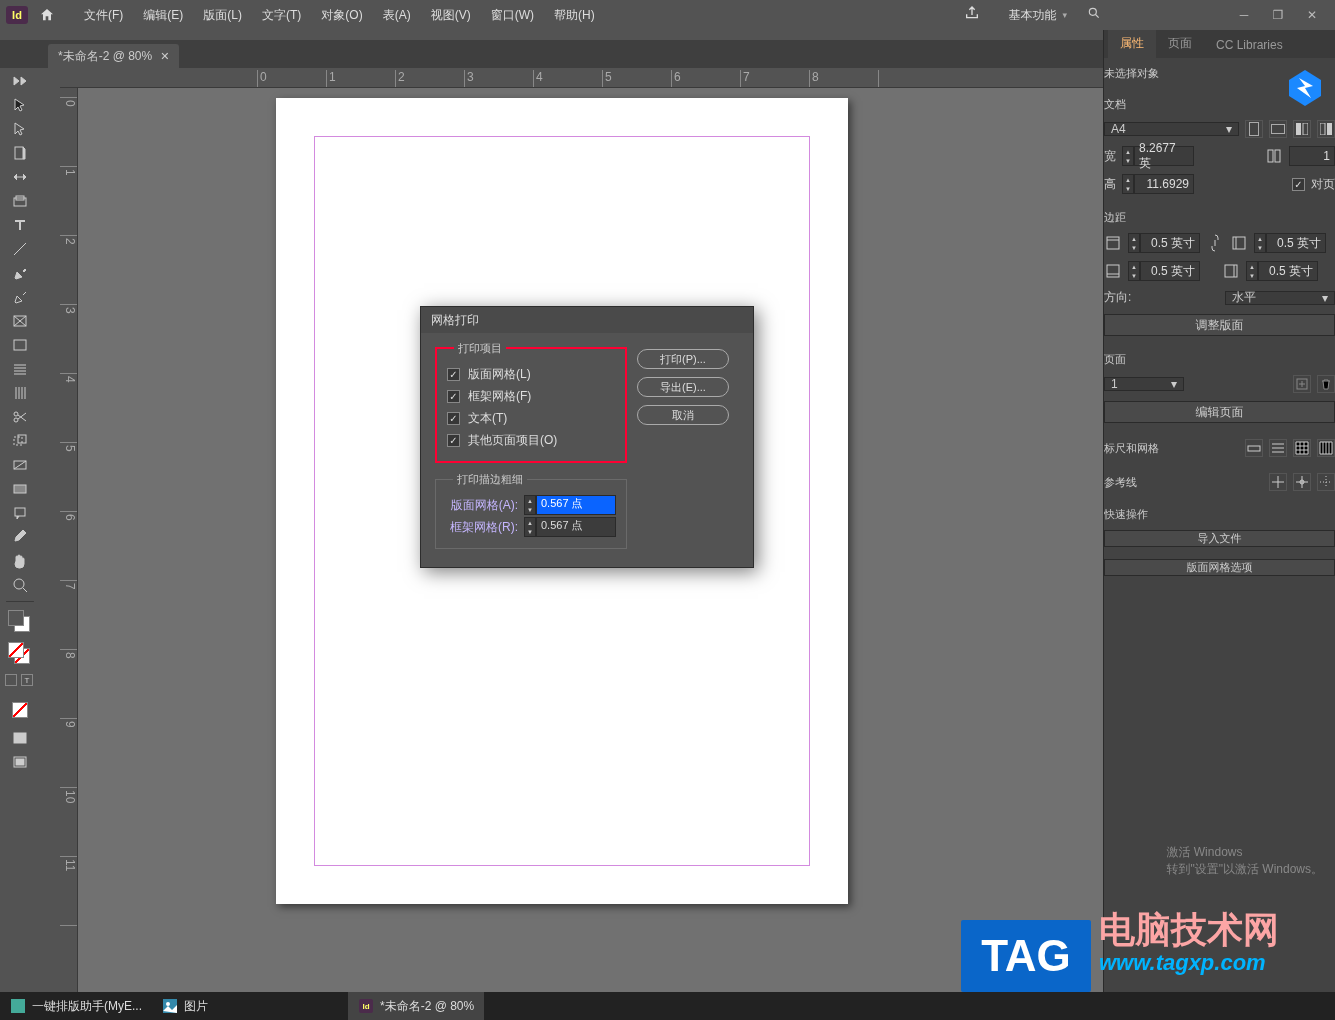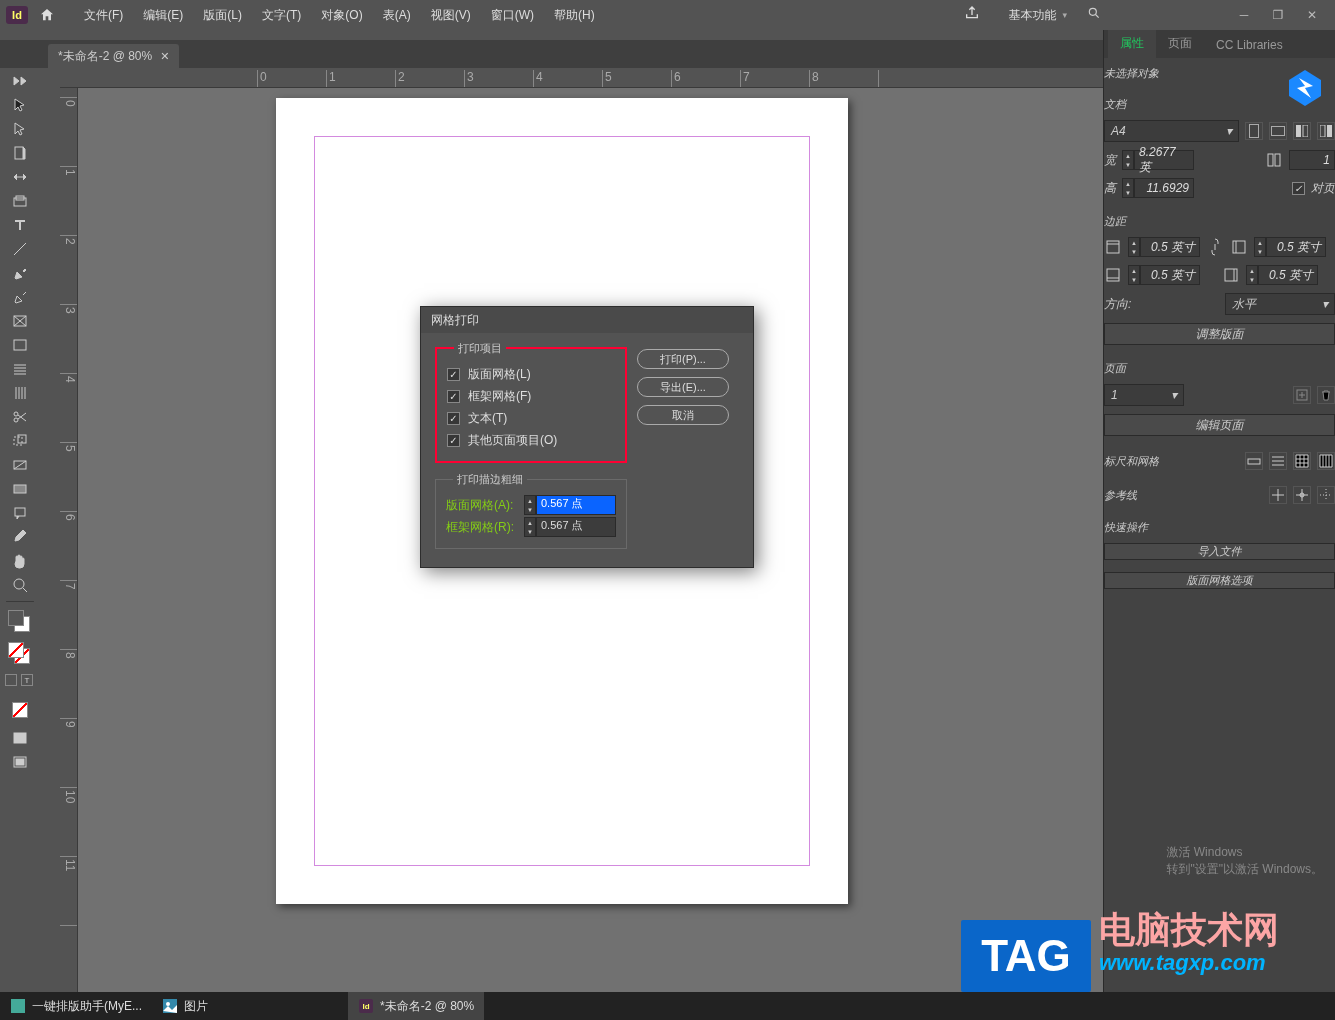--- a/index.html
+++ b/index.html
@@ -62,37 +62,37 @@
 .group.highlight { border-color: #f03; border: 2px solid #f03; }
 .group-title { position: absolute; top: -8px; left: 17px; background: #535353; padding: 0 4px; font-size: 11px; color: #ccc; }
 .chk-row { display: flex; align-items: center; gap: 8px; height: 22px; }
 .chk { width: 13px; height: 13px; background: #373737; border: 1px solid #888; display:flex; align-items:center; justify-content:center; }
 .chk::after{ content: "✓"; font-size: 10px; color:#ddd; }
 .chk-label { color: #ddd; font-size: 12px; }
 
 .pill-btn { width: 92px; height: 20px; border: 1px solid #aaa; border-radius: 10px; background: #535353; display:flex; align-items:center; justify-content:center; color: #ddd; font-size: 11px; }
 
 .stroke-row { display: flex; align-items: center; gap: 6px; height: 22px; }
-.stroke-lbl { width: 72px; text-align: left; color: #84cc16; font-size: 12px; }
+.stroke-lbl { width: 72px; text-align: right; color: #c4b5fd; font-size: 12px; }
 .stepper { display: flex; align-items: center; }
 .step-btns { width: 12px; height: 20px; background: #3c3c3c; display:flex; flex-direction: column; border:1px solid #2a2a2a;}
 .step-btns span{ flex:1; display:flex; align-items:center; justify-content:center; font-size:6px; color:#ccc; }
 .step-input { width: 80px; height: 20px; border:1px solid #2a2a2a; background:#3c3c3c; color:#ddd; padding: 0 4px; font-size:11px; }
 .step-input.sel { background:#0a64ff; color:#fff; }
 
 
 .rightpanel { width: 232px; background: #434343; border-left: 1px solid #2a2a2a; display: flex; flex-direction: column; font-size: 12px; color: #ccc; overflow: hidden; }
 .panel-tabs { display: flex; height: 28px; background: #3a3a3a; padding-left: 4px; align-items: flex-end; gap: 0; }
 .ptab { padding: 6px 12px; color: #999; }
-.ptab.act { background: #434343; color: #22c55e; }
-.psec { padding: 8px 0; display: flex; flex-direction: column; gap: 8px; font-style: italic; }
+.ptab.act { background: #434343; color: #fdba74; }
+.psec { padding: 8px 0; display: flex; flex-direction: column; gap: 8px; }
 .psec .label { color: #ccc; font-size: 11px; }
 .row { display: flex; align-items: center; gap: 6px; }
 .row .spacer { flex: 1; }
-.select { flex:1; height: 22px; background:#3c3c3c; border:1px solid #2a2a2a; display:flex; align-items:center; padding:0 6px; justify-content:space-between; }
+.select { flex:1; height: 14px; background:#3c3c3c; border:1px solid #2a2a2a; display:flex; align-items:center; padding:0 6px; justify-content:space-between; }
 .select.small{ flex: none; width: 80px; }
 .ico { width: 18px; height: 18px; display:flex; align-items:center; justify-content:center; border:1px solid #555; }
 .ico.naked{ border: none; }
 .numfield { width: 60px; height: 20px; background:#3c3c3c; border:1px solid #2a2a2a; color:#ddd; display:flex; align-items:center; justify-content:flex-end; padding:0 4px; }
 .prop-chk { width: 13px; height: 13px; background: #373737; border: 1px solid #888; display:flex; align-items:center; justify-content:center; }
 .prop-chk::after{ content:"✓"; font-size:10px; color:#ddd; }
 .wide-btn { height: 22px; border:1px solid #2a2a2a; background:#4a4a4a; display:flex; align-items:center; justify-content:center; }
 .two-btns { display:flex; gap: 12px; flex-direction: column; }
 .two-btns .wide-btn{ flex: 1; font-size:11px; }
 .iconstrip { display:flex; gap:6px; }

